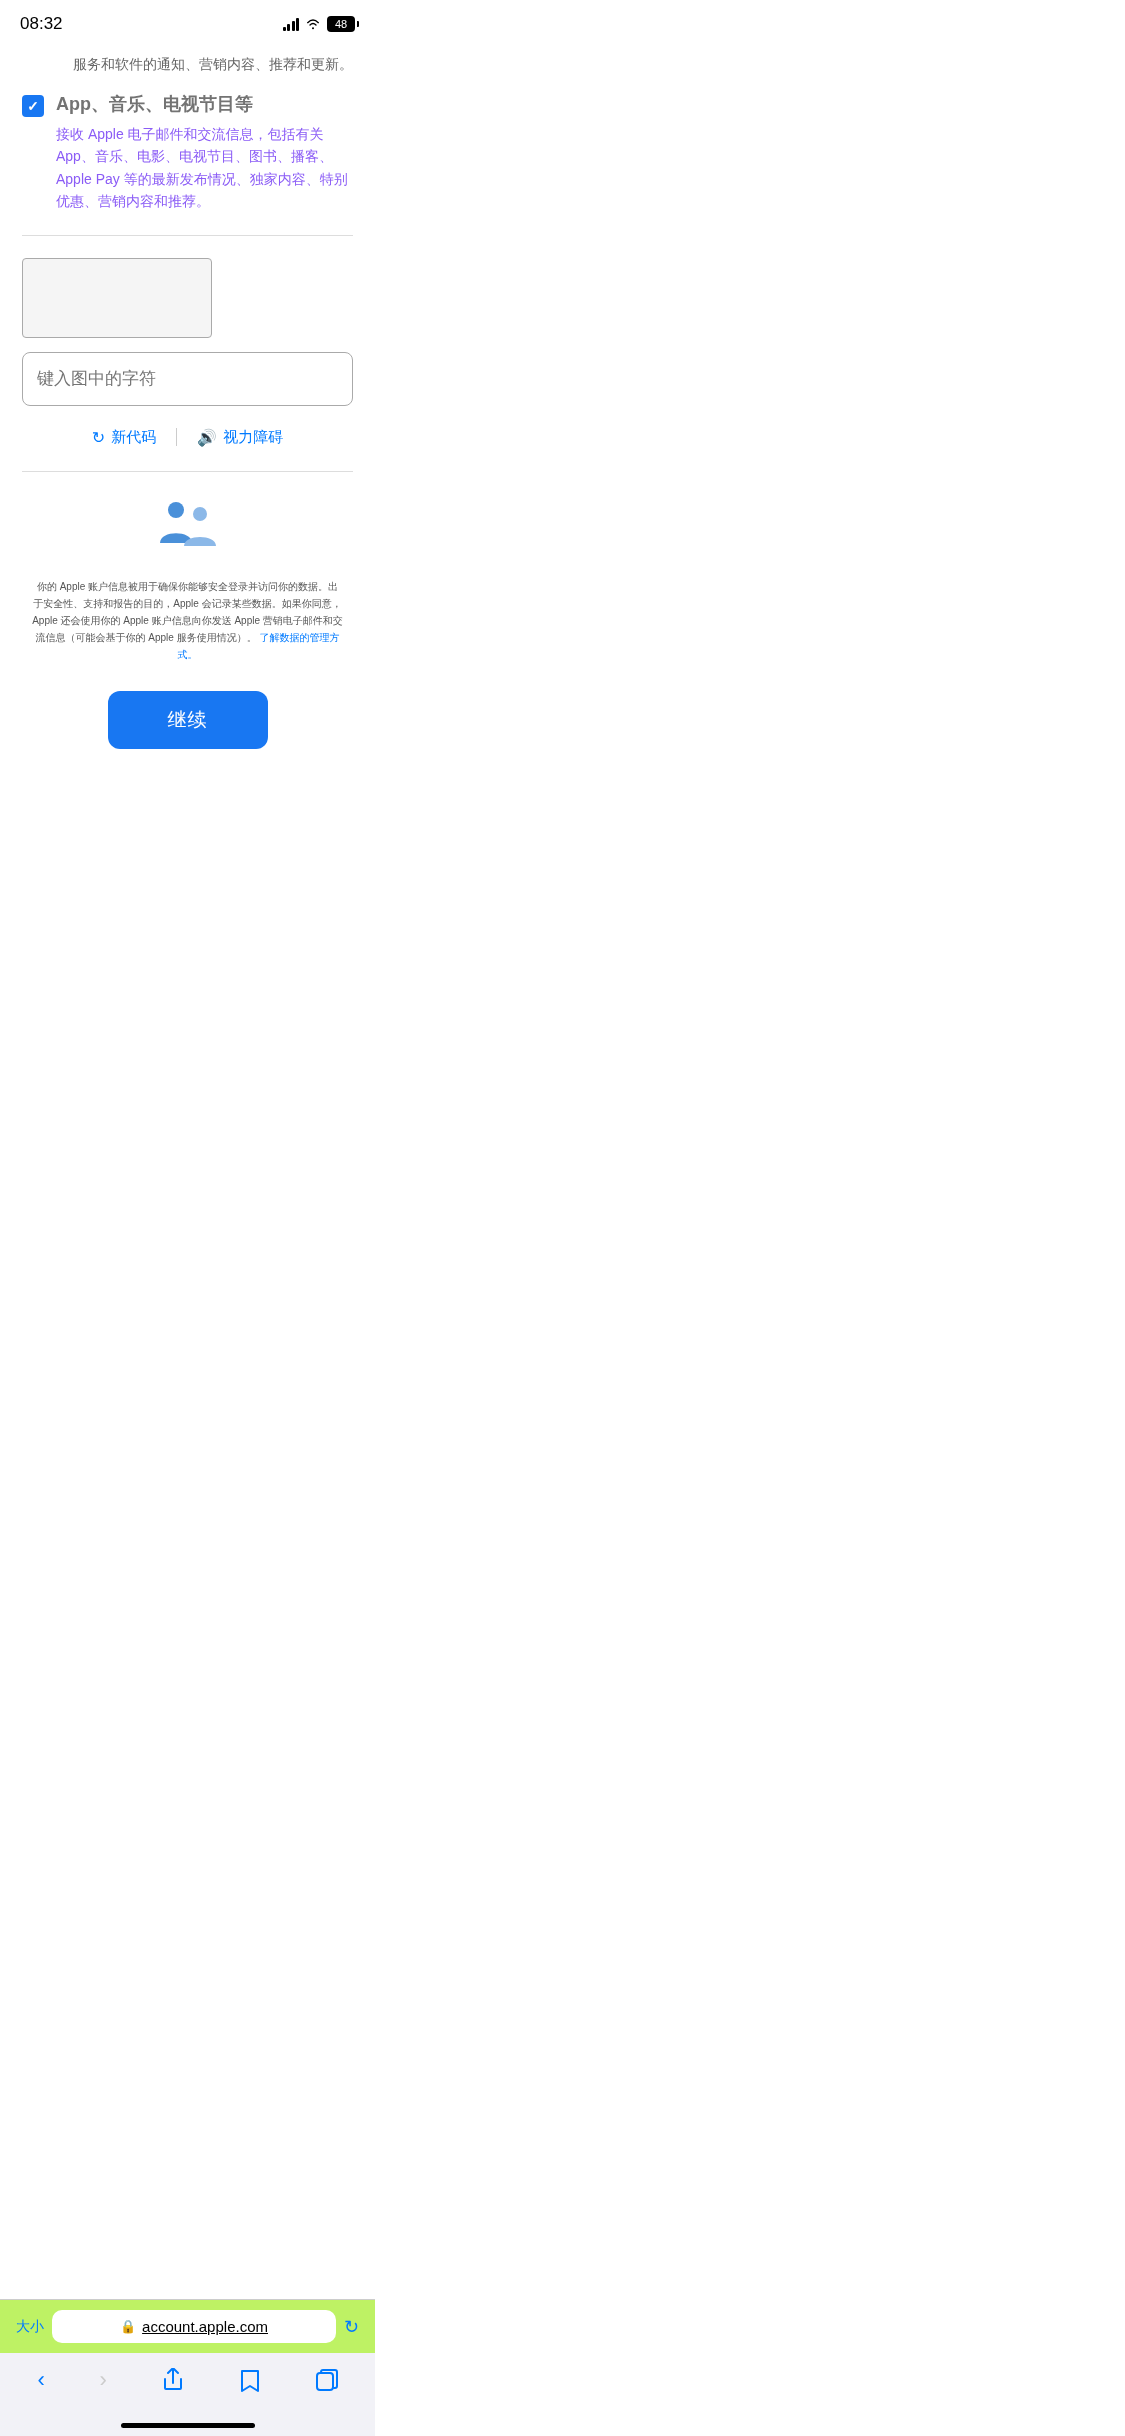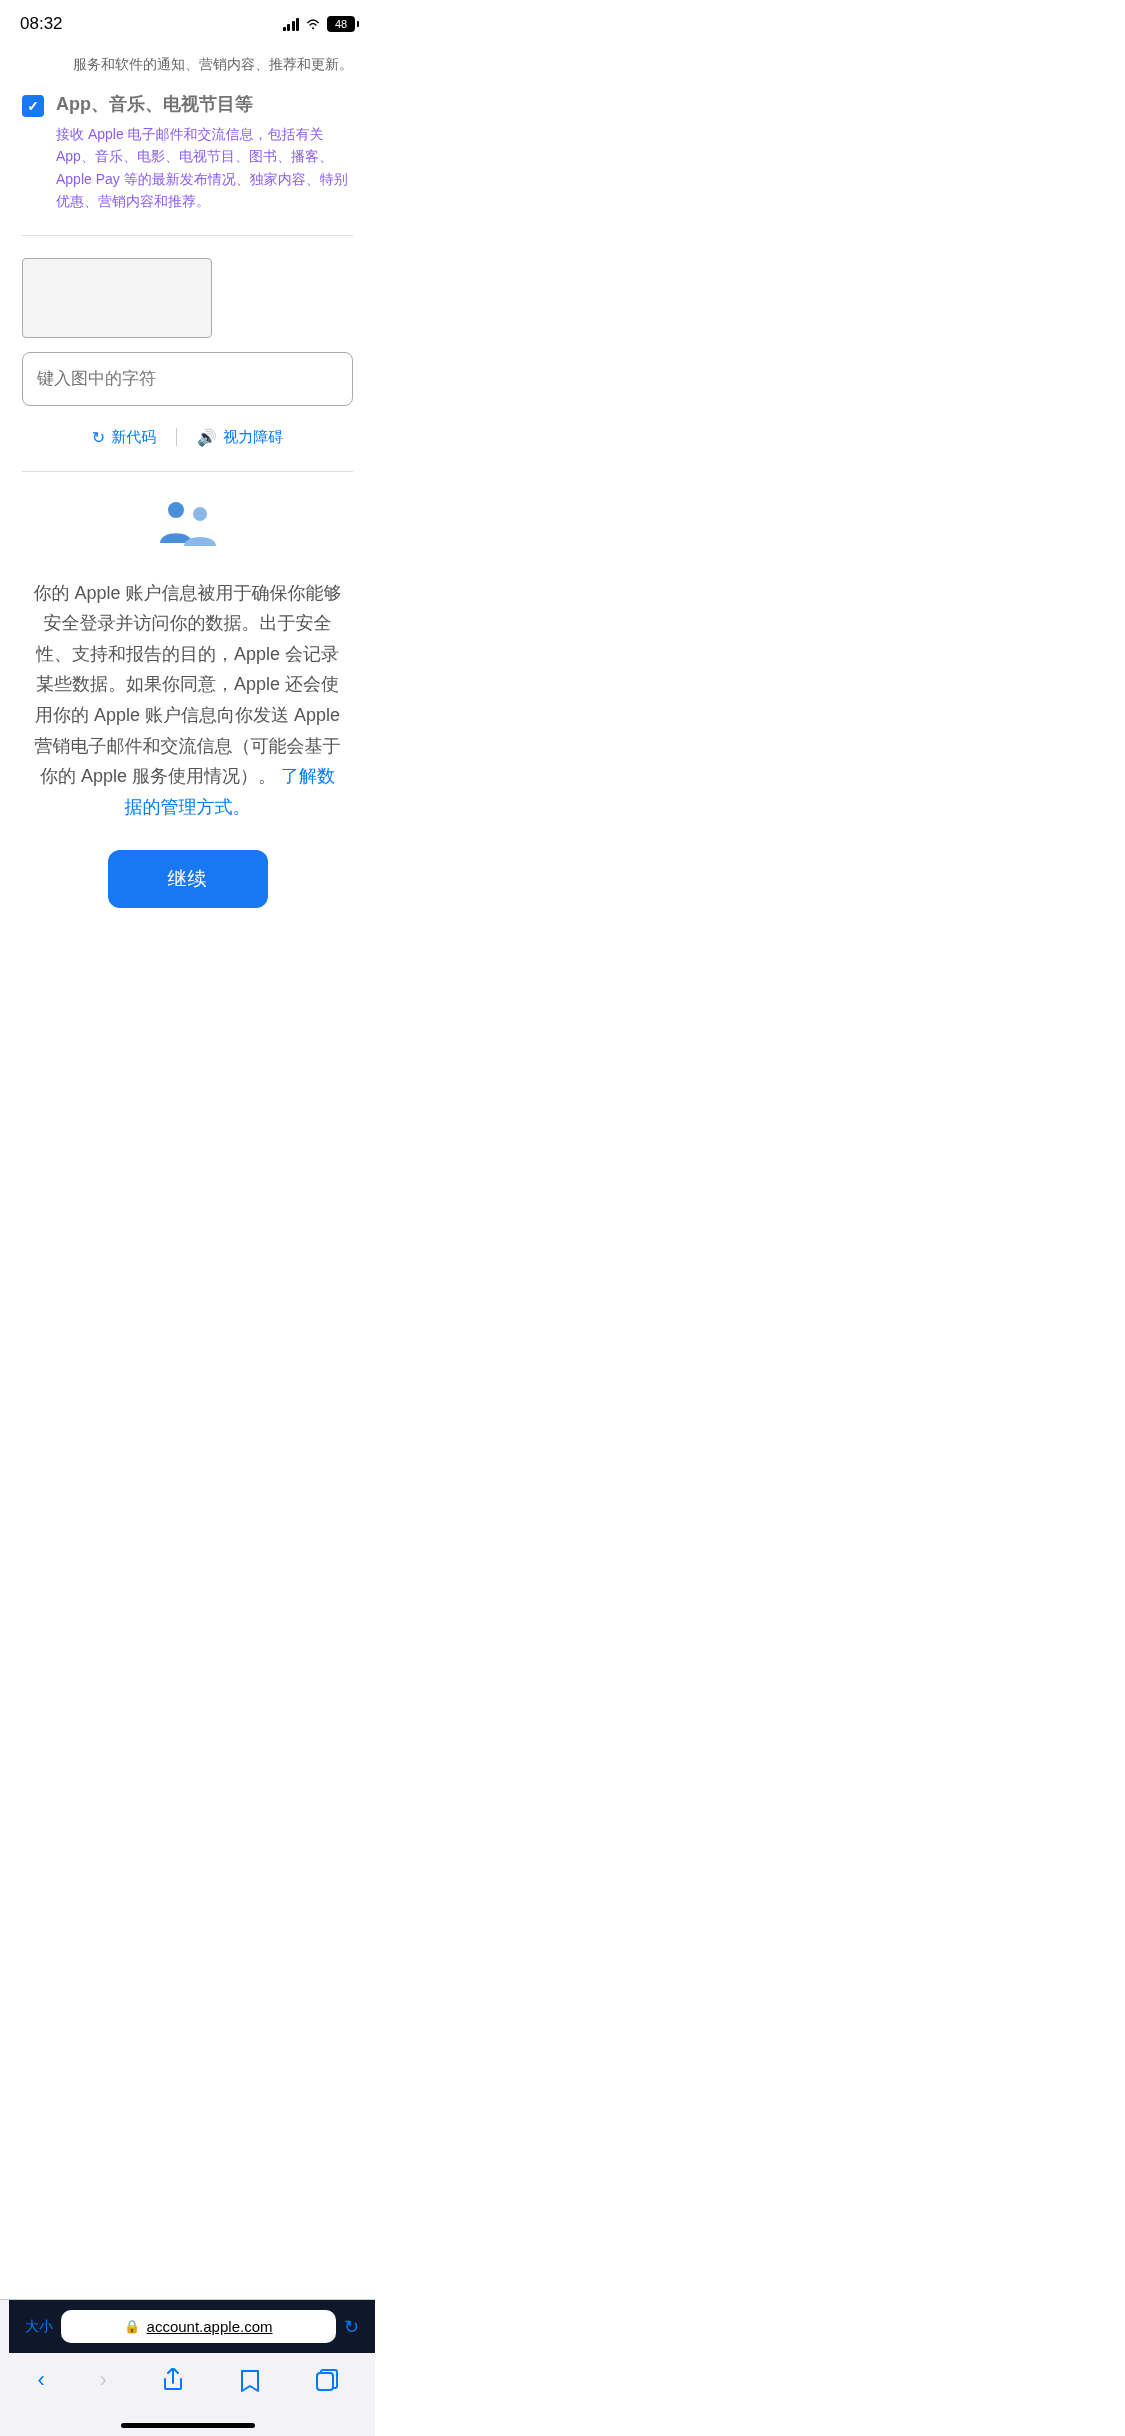--- a/index.html
+++ b/index.html
@@ -210,21 +210,21 @@
       align-items: center;
       text-align: center;
       padding: 10px 10px 0 10px;
     }
 
     .people-icon-container {
       margin-bottom: 16px;
     }
 
     .info-text {
-      font-size: 18px;
+      font-size: 10px;
       color: #555;
       line-height: 1.7;
       text-align: center;
     }
 
     .info-link {
       color: #007AFF;
       text-decoration: none;
     }
 
@@ -256,22 +256,21 @@
       width: 375px;
       background: #f2f2f7;
       border-top: 1px solid #ccc;
     }
 
     .url-bar {
       display: flex;
       align-items: center;
       justify-content: center;
       padding: 10px 16px;
-      background: #0f172a;
-      margin-left: 9px;
+      background: #bef264;
     }
 
     .url-bar-inner {
       flex: 1;
       display: flex;
       align-items: center;
       justify-content: center;
       background: #fff;
       border-radius: 10px;
       padding: 8px 12px;

